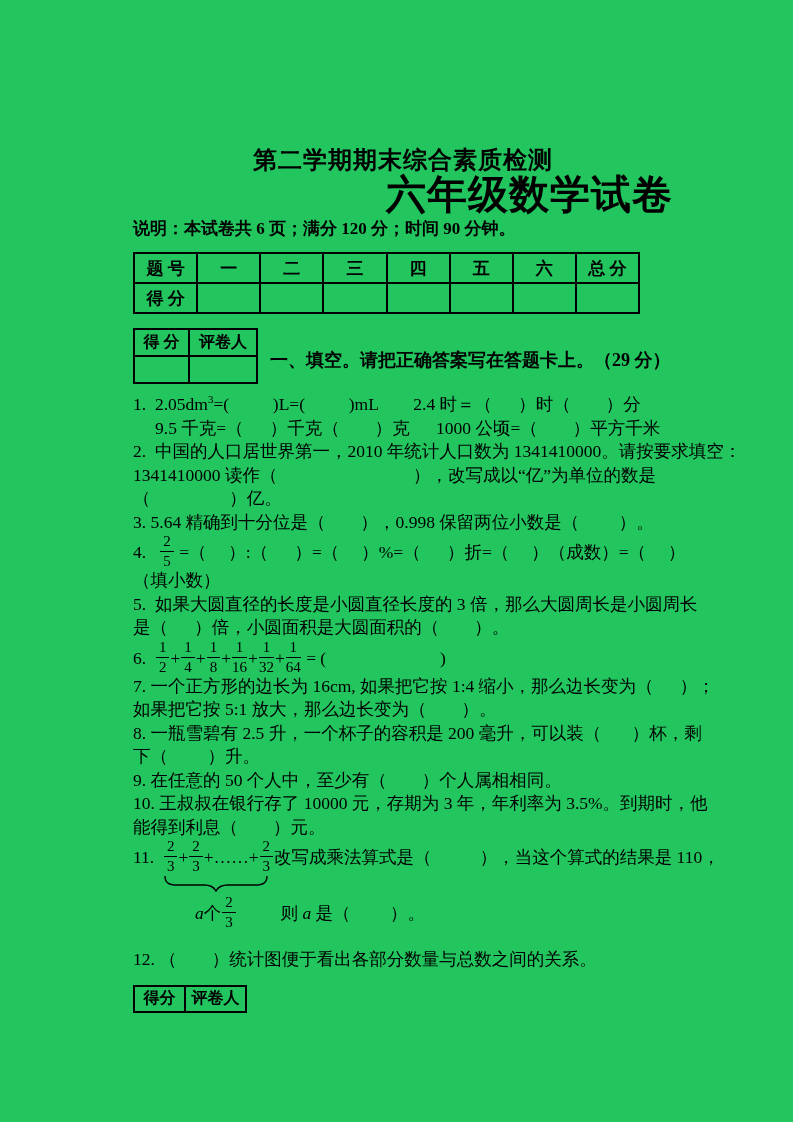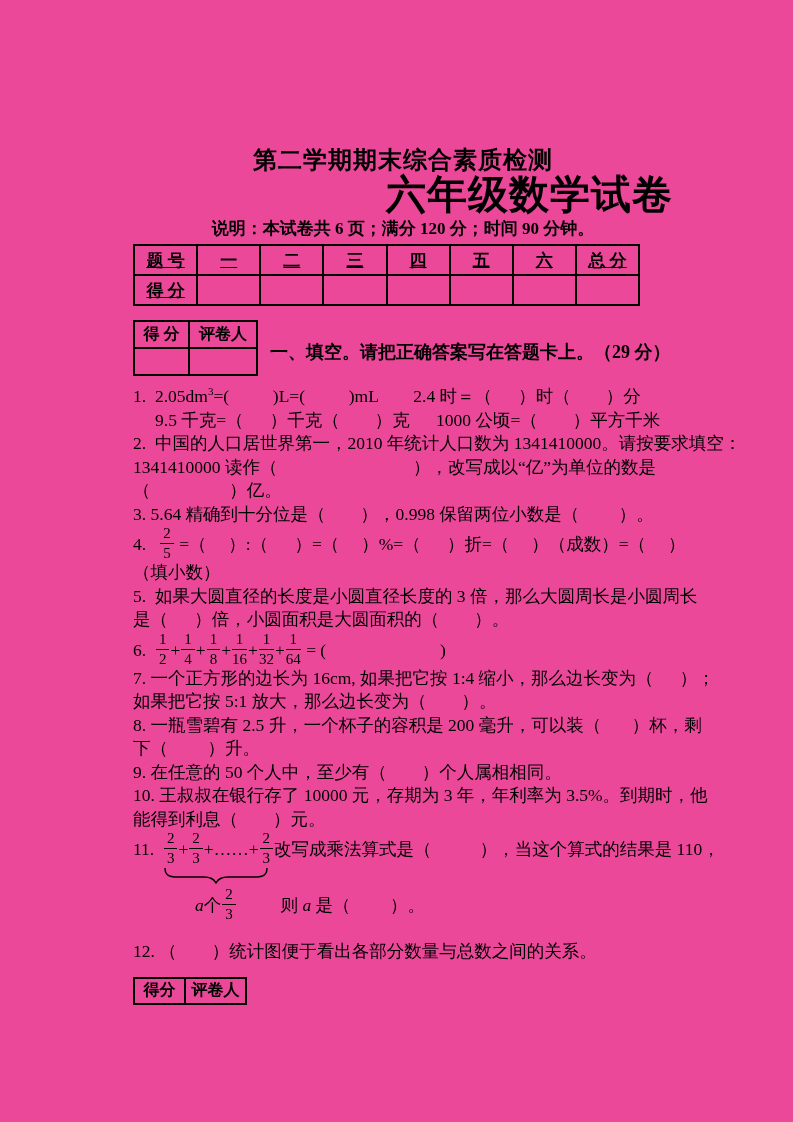--- a/index.html
+++ b/index.html
@@ -1,31 +1,31 @@
 <!DOCTYPE html>
 <html><head>
 <meta charset="utf-8">
 <style>
   html,body { margin:0; padding:0; background:#ffffff; }
   .page {
     position:relative;
     width:793px; height:1122px;
     box-sizing:border-box;
-    background:#ec4899;
+    background:#22c55e;
     color:#000;
     padding:145px 120px 0 133px;
     font-family:"Liberation Serif","DejaVu Serif",serif;
     overflow:hidden;
   }
   .t1 { margin:0; font-size:24px; line-height:30px; font-weight:bold; text-align:center; letter-spacing:1px; }
   .t2 { margin:2px 0 0 0; font-size:40px; line-height:36px; font-weight:bold; text-align:right; letter-spacing:1px; }
-  .note { margin-top:5px; font-size:17px; line-height:22px; font-weight:bold; text-align:center; }
+  .note { margin-top:5px; font-size:17px; line-height:22px; font-weight:bold; text-align:left; }
 
   table { border-collapse:collapse; }
-  .score-table { margin-top:4px; width:507px; table-layout:fixed;text-decoration:underline; }
+  .score-table { margin-top:12px; width:507px; table-layout:fixed; }
   .score-table td {
     border:2px solid #000; height:28px; padding:0;
     text-align:center; font-size:17px; font-weight:bold;
   }
   .grader-box td {
     border:2px solid #000; padding:0; text-align:center;
     font-size:16px; font-weight:bold;
   }
   .grader-box .c1 { width:53px; }
   .grader-box .c2 { width:66px; }

